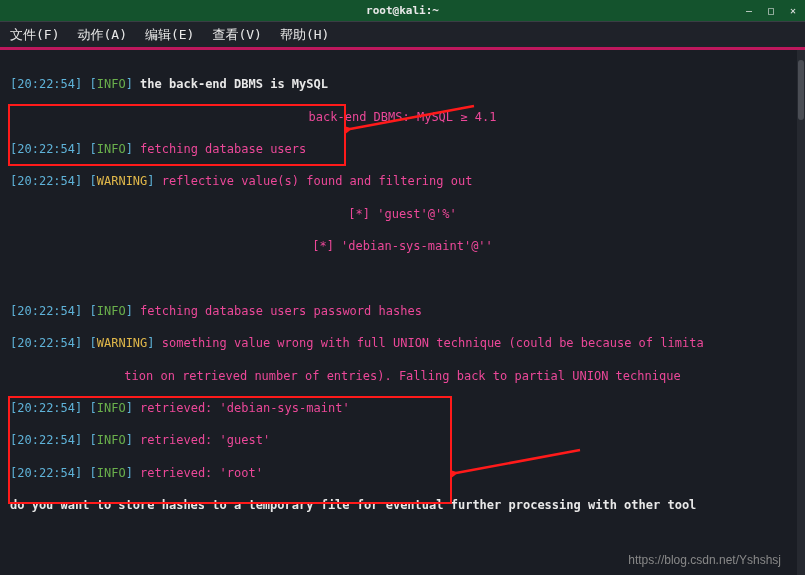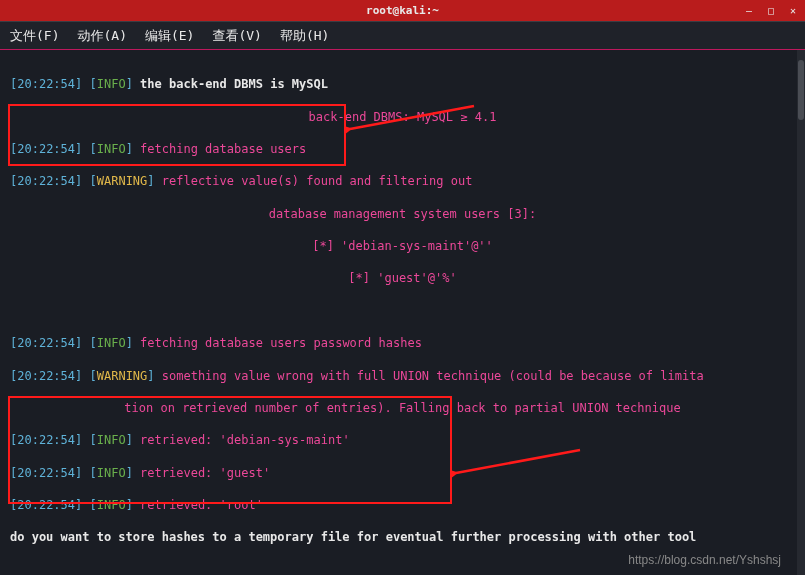--- a/index.html
+++ b/index.html
@@ -8,21 +8,21 @@
     font-family: "DejaVu Sans Mono", "Courier New", monospace;
     font-size: 12px;
     color: #c5c8c6;
     width: 805px;
     height: 575px;
     overflow: hidden;
     position: relative;
   }
   .titlebar {
     height: 22px;
-    background: #b91c1c;
+    background: #14532d;
     display: flex;
     align-items: center;
     justify-content: center;
     position: relative;
     border-bottom: 1px solid #3a3d44;
   }
   .titlebar .title {
     color: #e8e8e8;
     font-weight: bold;
     font-size: 11px;
@@ -44,21 +44,21 @@
     font-size: 10px;
     cursor: default;
   }
   .menubar {
     height: 28px;
     background: #1f2229;
     display: flex;
     align-items: center;
     padding: 0 10px;
     gap: 18px;
-    border-bottom: 1px solid #be185d;
+    border-bottom: 3px solid #be185d;
   }
   .menubar .item {
     color: #e8e8e8;
     font-size: 13px;
     cursor: default;
   }
   .terminal {
     padding: 10px 10px 8px 10px;
     line-height: 1.35;
     white-space: pre;
@@ -127,23 +127,22 @@
   <span class="item">编辑(E)</span>
   <span class="item">查看(V)</span>
   <span class="item">帮助(H)</span>
 </div>
 
 <div class="terminal">
 <span class="ln"><span class="brack">[</span><span class="ts">20:22:54</span><span class="brack">]</span> <span class="brack">[</span><span class="info">INFO</span><span class="brack">]</span> <span class="bold">the back-end DBMS is MySQL</span></span>
 <span class="ln dim">back-end DBMS: MySQL ≥ 4.1</span>
 <span class="ln"><span class="brack">[</span><span class="ts">20:22:54</span><span class="brack">]</span> <span class="brack">[</span><span class="info">INFO</span><span class="brack">]</span><span class="dim"> fetching database users</span></span>
 <span class="ln"><span class="brack">[</span><span class="ts">20:22:54</span><span class="brack">]</span> <span class="brack">[</span><span class="warn">WARNING</span><span class="brack">]</span><span class="dim"> reflective value(s) found and filtering out</span></span>
-<span class="ln dim">database management system users [3]:</span>
+<span class="ln dim">[*] 'guest'@'%'</span>
 <span class="ln dim">[*] 'debian-sys-maint'@''</span>
-<span class="ln dim">[*] 'guest'@'%'</span>
 <span class="ln"> </span>
 <span class="ln"><span class="brack">[</span><span class="ts">20:22:54</span><span class="brack">]</span> <span class="brack">[</span><span class="info">INFO</span><span class="brack">]</span><span class="dim"> fetching database users password hashes</span></span>
 <span class="ln"><span class="brack">[</span><span class="ts">20:22:54</span><span class="brack">]</span> <span class="brack">[</span><span class="warn">WARNING</span><span class="brack">]</span><span class="dim"> something value wrong with full UNION technique (could be because of limita</span></span>
 <span class="ln dim">tion on retrieved number of entries). Falling back to partial UNION technique</span>
 <span class="ln"><span class="brack">[</span><span class="ts">20:22:54</span><span class="brack">]</span> <span class="brack">[</span><span class="info">INFO</span><span class="brack">]</span><span class="dim"> retrieved: 'debian-sys-maint'</span></span>
 <span class="ln"><span class="brack">[</span><span class="ts">20:22:54</span><span class="brack">]</span> <span class="brack">[</span><span class="info">INFO</span><span class="brack">]</span><span class="dim"> retrieved: 'guest'</span></span>
 <span class="ln"><span class="brack">[</span><span class="ts">20:22:54</span><span class="brack">]</span> <span class="brack">[</span><span class="info">INFO</span><span class="brack">]</span><span class="dim"> retrieved: 'root'</span></span>
 <span class="ln bold">do you want to store hashes to a temporary file for eventual further processing with other tool</span>
 
 

